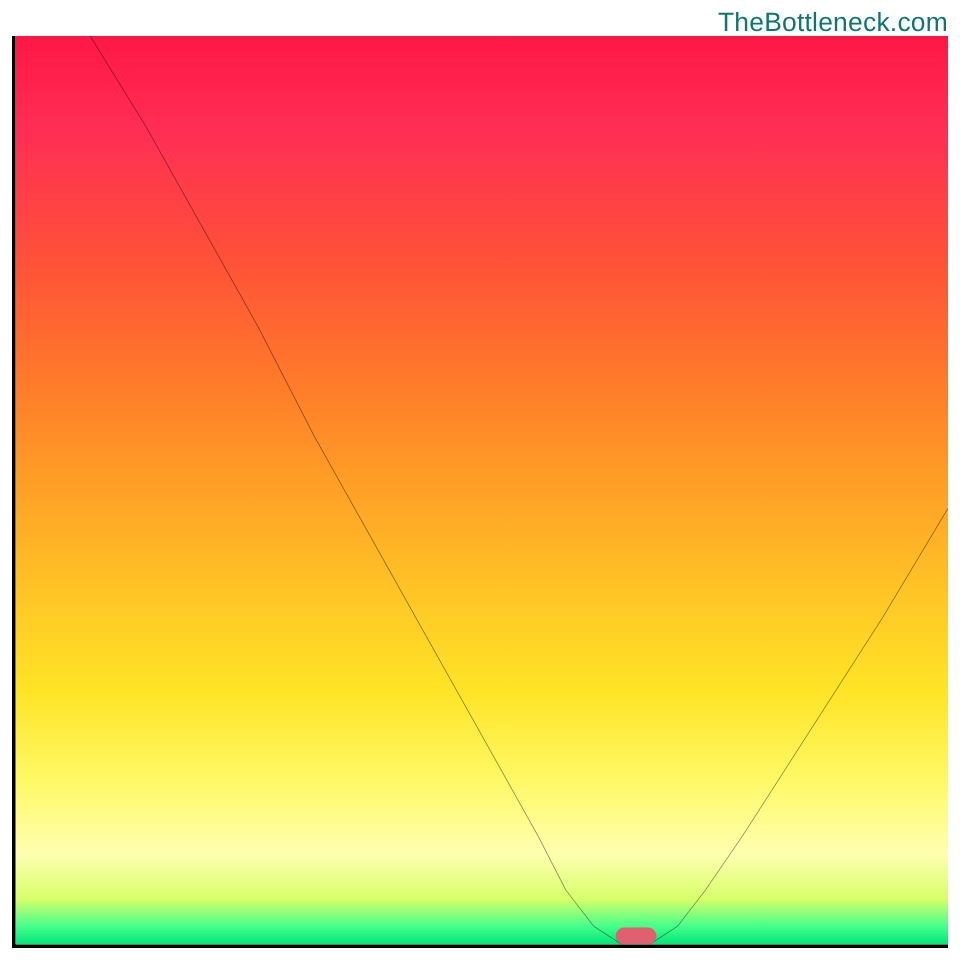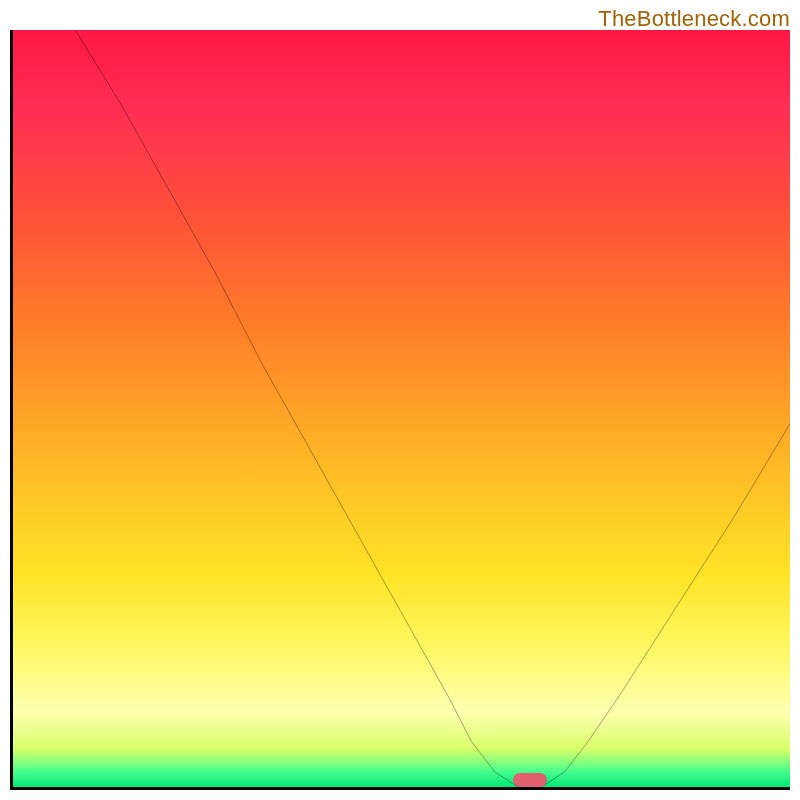--- a/index.html
+++ b/index.html
@@ -7,21 +7,21 @@
     width: 800px;
     height: 800px;
     background: #ffffff;
     position: relative;
     font-family: Arial, Helvetica, sans-serif;
   }
   .watermark {
     position: absolute;
     top: 6px;
     right: 10px;
-    color: #a16207;
+    color: #0f766e;
     font-size: 22px;
     font-weight: 500;
     letter-spacing: 0.2px;
     margin-left: 12px;
   }
   .plot-area {
     position: absolute;
     left: 10px;
     top: 30px;
     width: 780px;

